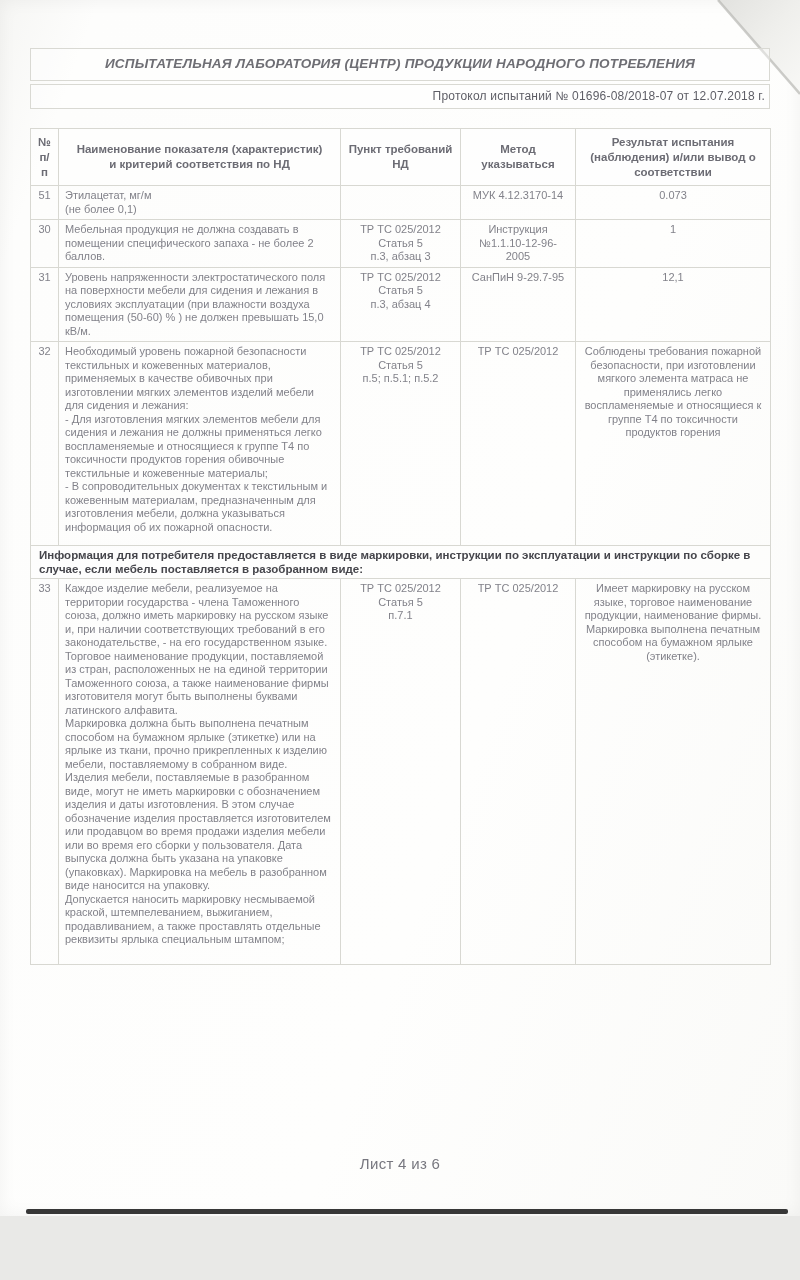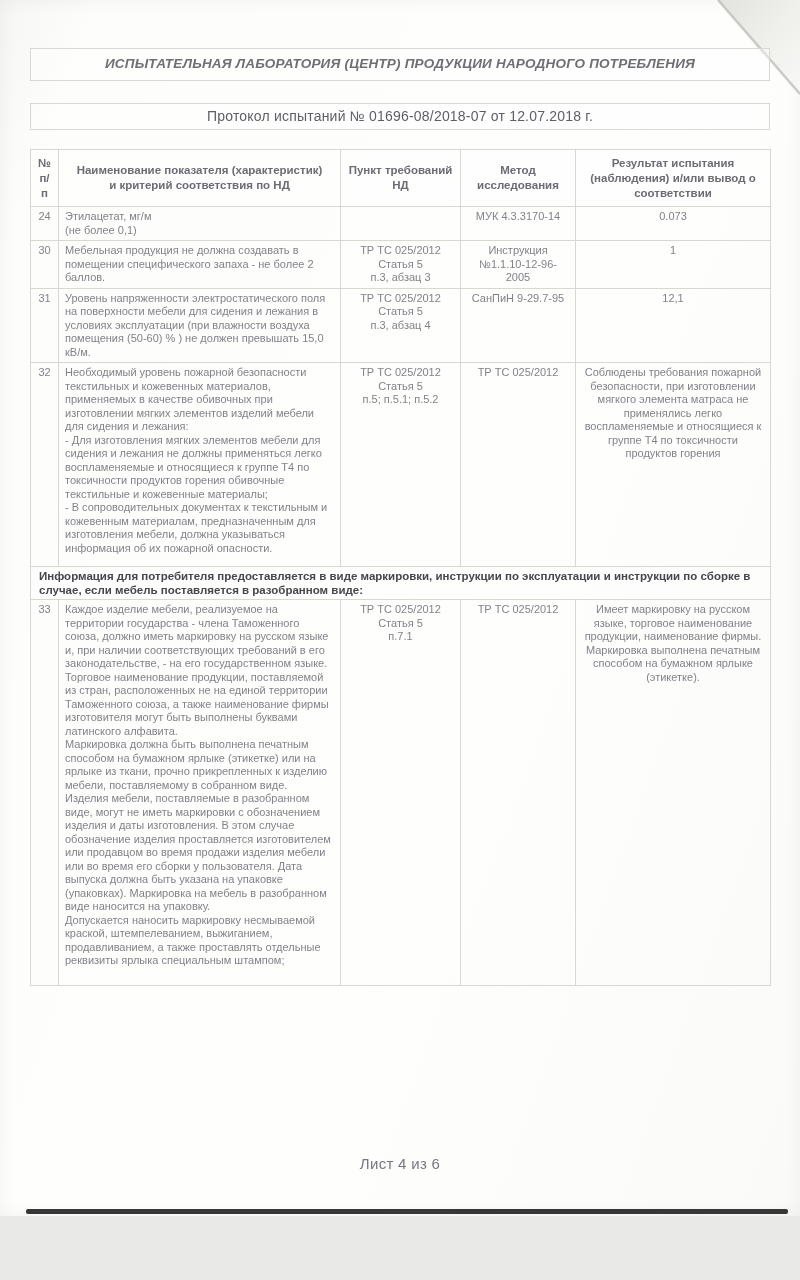--- a/index.html
+++ b/index.html
@@ -15,21 +15,21 @@
   }
   
   .fold{position:absolute;top:0;right:0;width:110px;height:105px;pointer-events:none;}
   
   .scan-edge{position:absolute;left:26px;right:12px;bottom:2px;height:5px;background:#262626;border-radius:2px;opacity:.92;}
 
   .doc{position:absolute;left:30px;top:48px;width:740px;}
   .hbox{border:1px solid #d9d9d3;background:rgba(255,255,255,0.4);}
   .hbox1{padding:6px 4px 7px;text-align:center;}
   .hbox1 .ln{font-style:italic;font-weight:600;font-size:13.5px;line-height:18px;color:#6e6e74;letter-spacing:.2px;}
-  .hbox2{margin-top:22px;padding:4px 4px 5px;text-align:center;font-size:14px;color:#5e5e66;letter-spacing:.2px;}
+  .hbox2{margin-top:3px;padding:4px 4px 5px;text-align:right;font-size:12px;color:#5e5e66;letter-spacing:.2px;}
 
   table.main{margin-top:19px;width:740px;border-collapse:collapse;table-layout:fixed;}
   table.main th,table.main td{
     border:1px solid #d8d8d2;
     font-size:11px;line-height:13.5px;
     padding:3px 6px;
     color:#82828a;
     vertical-align:top;
     overflow:hidden;
   }
@@ -91,33 +91,33 @@
       </colgroup>
       <thead>
         <tr>
           <th class="pre">№
 п/п</th>
           <th class="pre">Наименование показателя (характеристик)
 и критерий соответствия по НД</th>
           <th class="pre">Пункт требований
 НД</th>
           <th class="pre">Метод
-исследования</th>
+указываться</th>
           <th class="pre">Результат испытания
 (наблюдения) и/или вывод о
 соответствии</th>
         </tr>
       </thead>
       <tbody>
         <tr class="r29">
-          <td class="cnum">24</td>
+          <td class="cnum">51</td>
           <td class="pre">Этилацетат, мг/м
 (не более 0,1)</td>
           <td class="creq pre"></td>
-          <td class="cmeth pre">МУК 4.3.3170-14</td>
+          <td class="cmeth pre">МУК 4.12.3170-14</td>
           <td class="cres pre">0.073</td>
         </tr>
         <tr class="r30">
           <td class="cnum">30</td>
           <td class="pre">Мебельная продукция не должна создавать в помещении специфического запаха - не более 2 баллов.</td>
           <td class="creq pre">ТР ТС 025/2012
 Статья 5
 п.3, абзац 3</td>
           <td class="cmeth pre">Инструкция №1.1.10-12-96-2005</td>
           <td class="cres pre">1</td>

